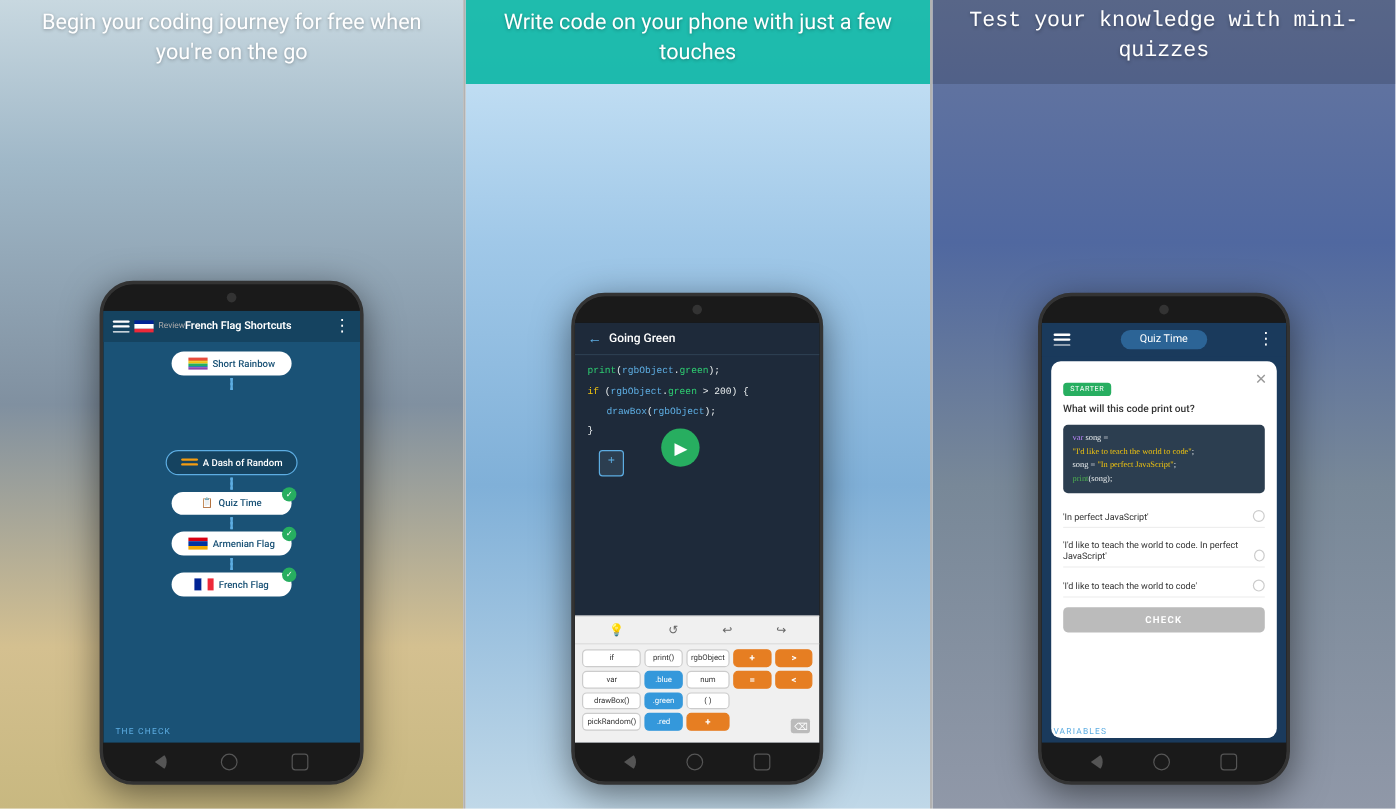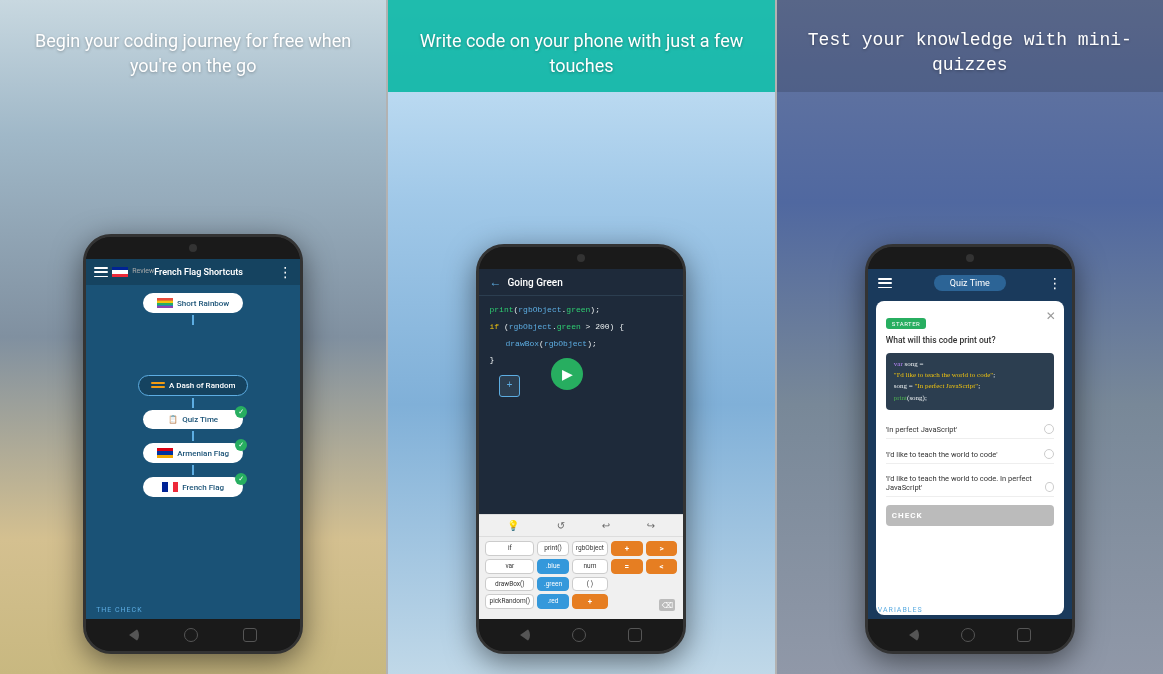--- a/index.html
+++ b/index.html
@@ -23,21 +23,21 @@
     }
 
     
     .panel-header {
       position: absolute;
       top: 0;
       left: 0;
       right: 0;
       z-index: 10;
       text-align: center;
-      padding: 28px 20px 14px;
+      padding: 6px 20px 14px;
     }
 
     .panel-header-text {
       color: white;
       font-size: 18px;
       font-weight: 400;
       line-height: 1.4;
       text-shadow: 0 1px 3px rgba(0,0,0,0.3);
     }
 
@@ -514,20 +514,21 @@
       width: 10px;
       height: 10px;
       border: 1.5px solid #ccc;
       border-radius: 50%;
     }
 
     .p3-check-button {
       background: #bbb;
       border-radius: 4px;
       padding: 6px;
+      text-align: center;
       color: white;
       font-size: 8px;
       font-weight: bold;
       letter-spacing: 1px;
     }
 
     .p3-bottom-label {
       position: absolute;
       bottom: 5px;
       left: 10px;
@@ -836,25 +837,25 @@
             </div>
           </div>
 
           
           <div class="p3-options">
             <div class="p3-option">
               <span>'In perfect JavaScript'</span>
               <div class="p3-radio"></div>
             </div>
             <div class="p3-option">
+              <span>'I'd like to teach the world to code. In perfect JavaScript'</span>
+              <div class="p3-radio"></div>
+            </div>
+            <div class="p3-option">
               <span>'I'd like to teach the world to code'</span>
-              <div class="p3-radio"></div>
-            </div>
-            <div class="p3-option">
-              <span>'I'd like to teach the world to code. In perfect JavaScript'</span>
               <div class="p3-radio"></div>
             </div>
           </div>
 
           
           <div class="p3-check-button">CHECK</div>
         </div>
 
         <div class="p3-bottom-label">VARIABLES</div>
       </div>

